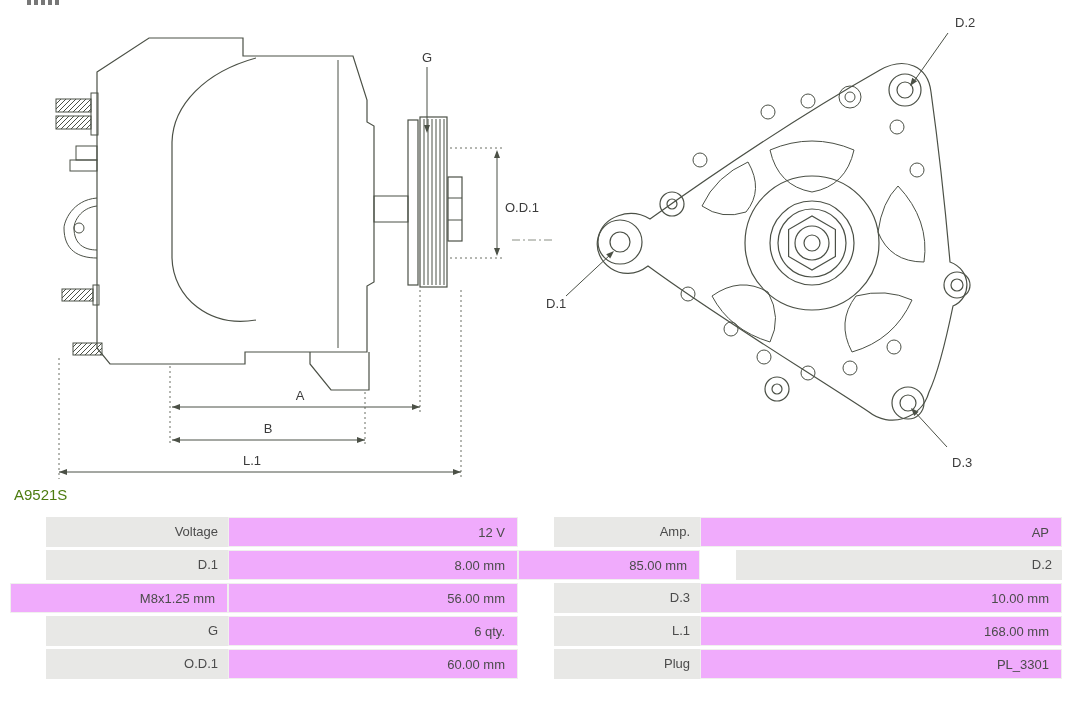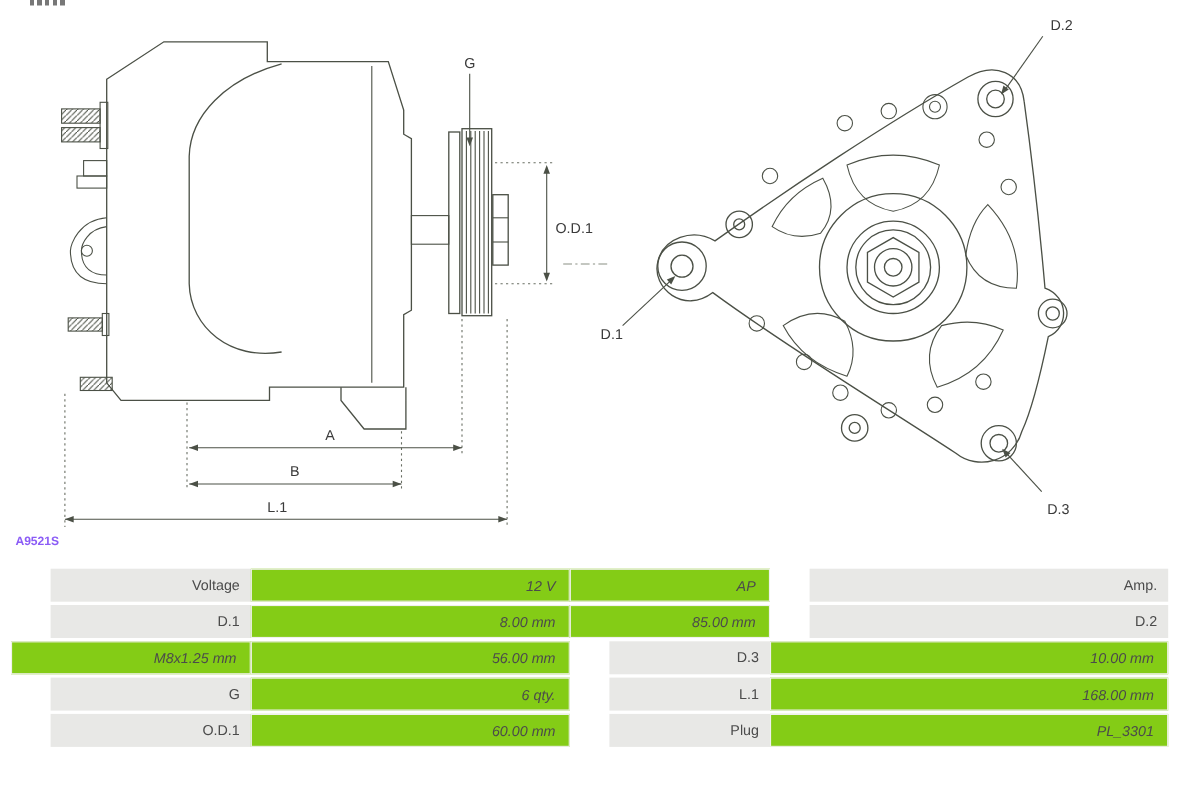--- a/index.html
+++ b/index.html
@@ -8,28 +8,28 @@
 
   #diagram-svg{position:absolute;top:0;left:0;}
   .ln{stroke:#4b5046;fill:none;stroke-width:1.2;}
   .thin{stroke:#4b5046;fill:none;stroke-width:1;}
   .dot{stroke:#6a6f64;fill:none;stroke-width:1;stroke-dasharray:2,3;}
   .dashdot{stroke:#8a8f84;fill:none;stroke-width:1;stroke-dasharray:8,3,2,3;}
   .arrow{fill:#4b5046;stroke:none;}
   .dimtxt{fill:#3b3b3b;font-size:13px;font-family:"Liberation Sans",sans-serif;}
   .hatched{fill:url(#hatch);stroke:#4b5046;stroke-width:1;}
 
-  .part-number{position:absolute;left:14px;top:486px;font-size:11px;font-weight:bold;color:#8b5cf6;}
+  .part-number{position:absolute;left:14px;top:486px;font-size:15px;font-weight:normal;color:#4d7c0f;}
 
   .spec-table{position:absolute;left:10px;top:517px;width:1052px;display:grid;
     grid-template-columns:218px 290px 182px 1fr;row-gap:3px;}
   .spec-table .cell{height:30px;line-height:30px;font-size:13px;color:#4b4b4b;
     text-align:right;box-sizing:border-box;}
   .spec-table .label{background:#e8e8e6;padding-right:10px;margin-left:36px;}
-  .spec-table .value{background:#84cc16;border:1px solid #f0f0ee;padding-right:12px;font-style:italic;}
+  .spec-table .value{background:#f0abfc;border:1px solid #f0f0ee;padding-right:12px;}
 
   .artifact{position:absolute;left:27px;top:0;width:34px;height:5px;
     background:repeating-linear-gradient(90deg,#555 0 4px,#fff 4px 7px);opacity:.8;}
 </style>
 </head>
 <body>
 
 <div id="screen">
 
   <div class="artifact"></div>
@@ -186,23 +186,23 @@
       <polygon class="arrow" points="911,408 918.6,411.8 914.2,415.9"></polygon>
     </g>
   </svg>
 
   <div class="part-number">A9521S</div>
 
   <div class="spec-table">
 
     <div class="cell label">Voltage</div>
     <div class="cell value">12 V</div>
+    <div class="cell label">Amp.</div>
+
     <div class="cell value">AP</div>
-
-    <div class="cell label">Amp.</div>
     <div class="cell label">D.1</div>
     <div class="cell value">8.00 mm</div>
 
     <div class="cell value">85.00 mm</div>
     <div class="cell label">D.2</div>
     <div class="cell value">M8x1.25 mm</div>
 
     <div class="cell value">56.00 mm</div>
     <div class="cell label">D.3</div>
     <div class="cell value">10.00 mm</div>

